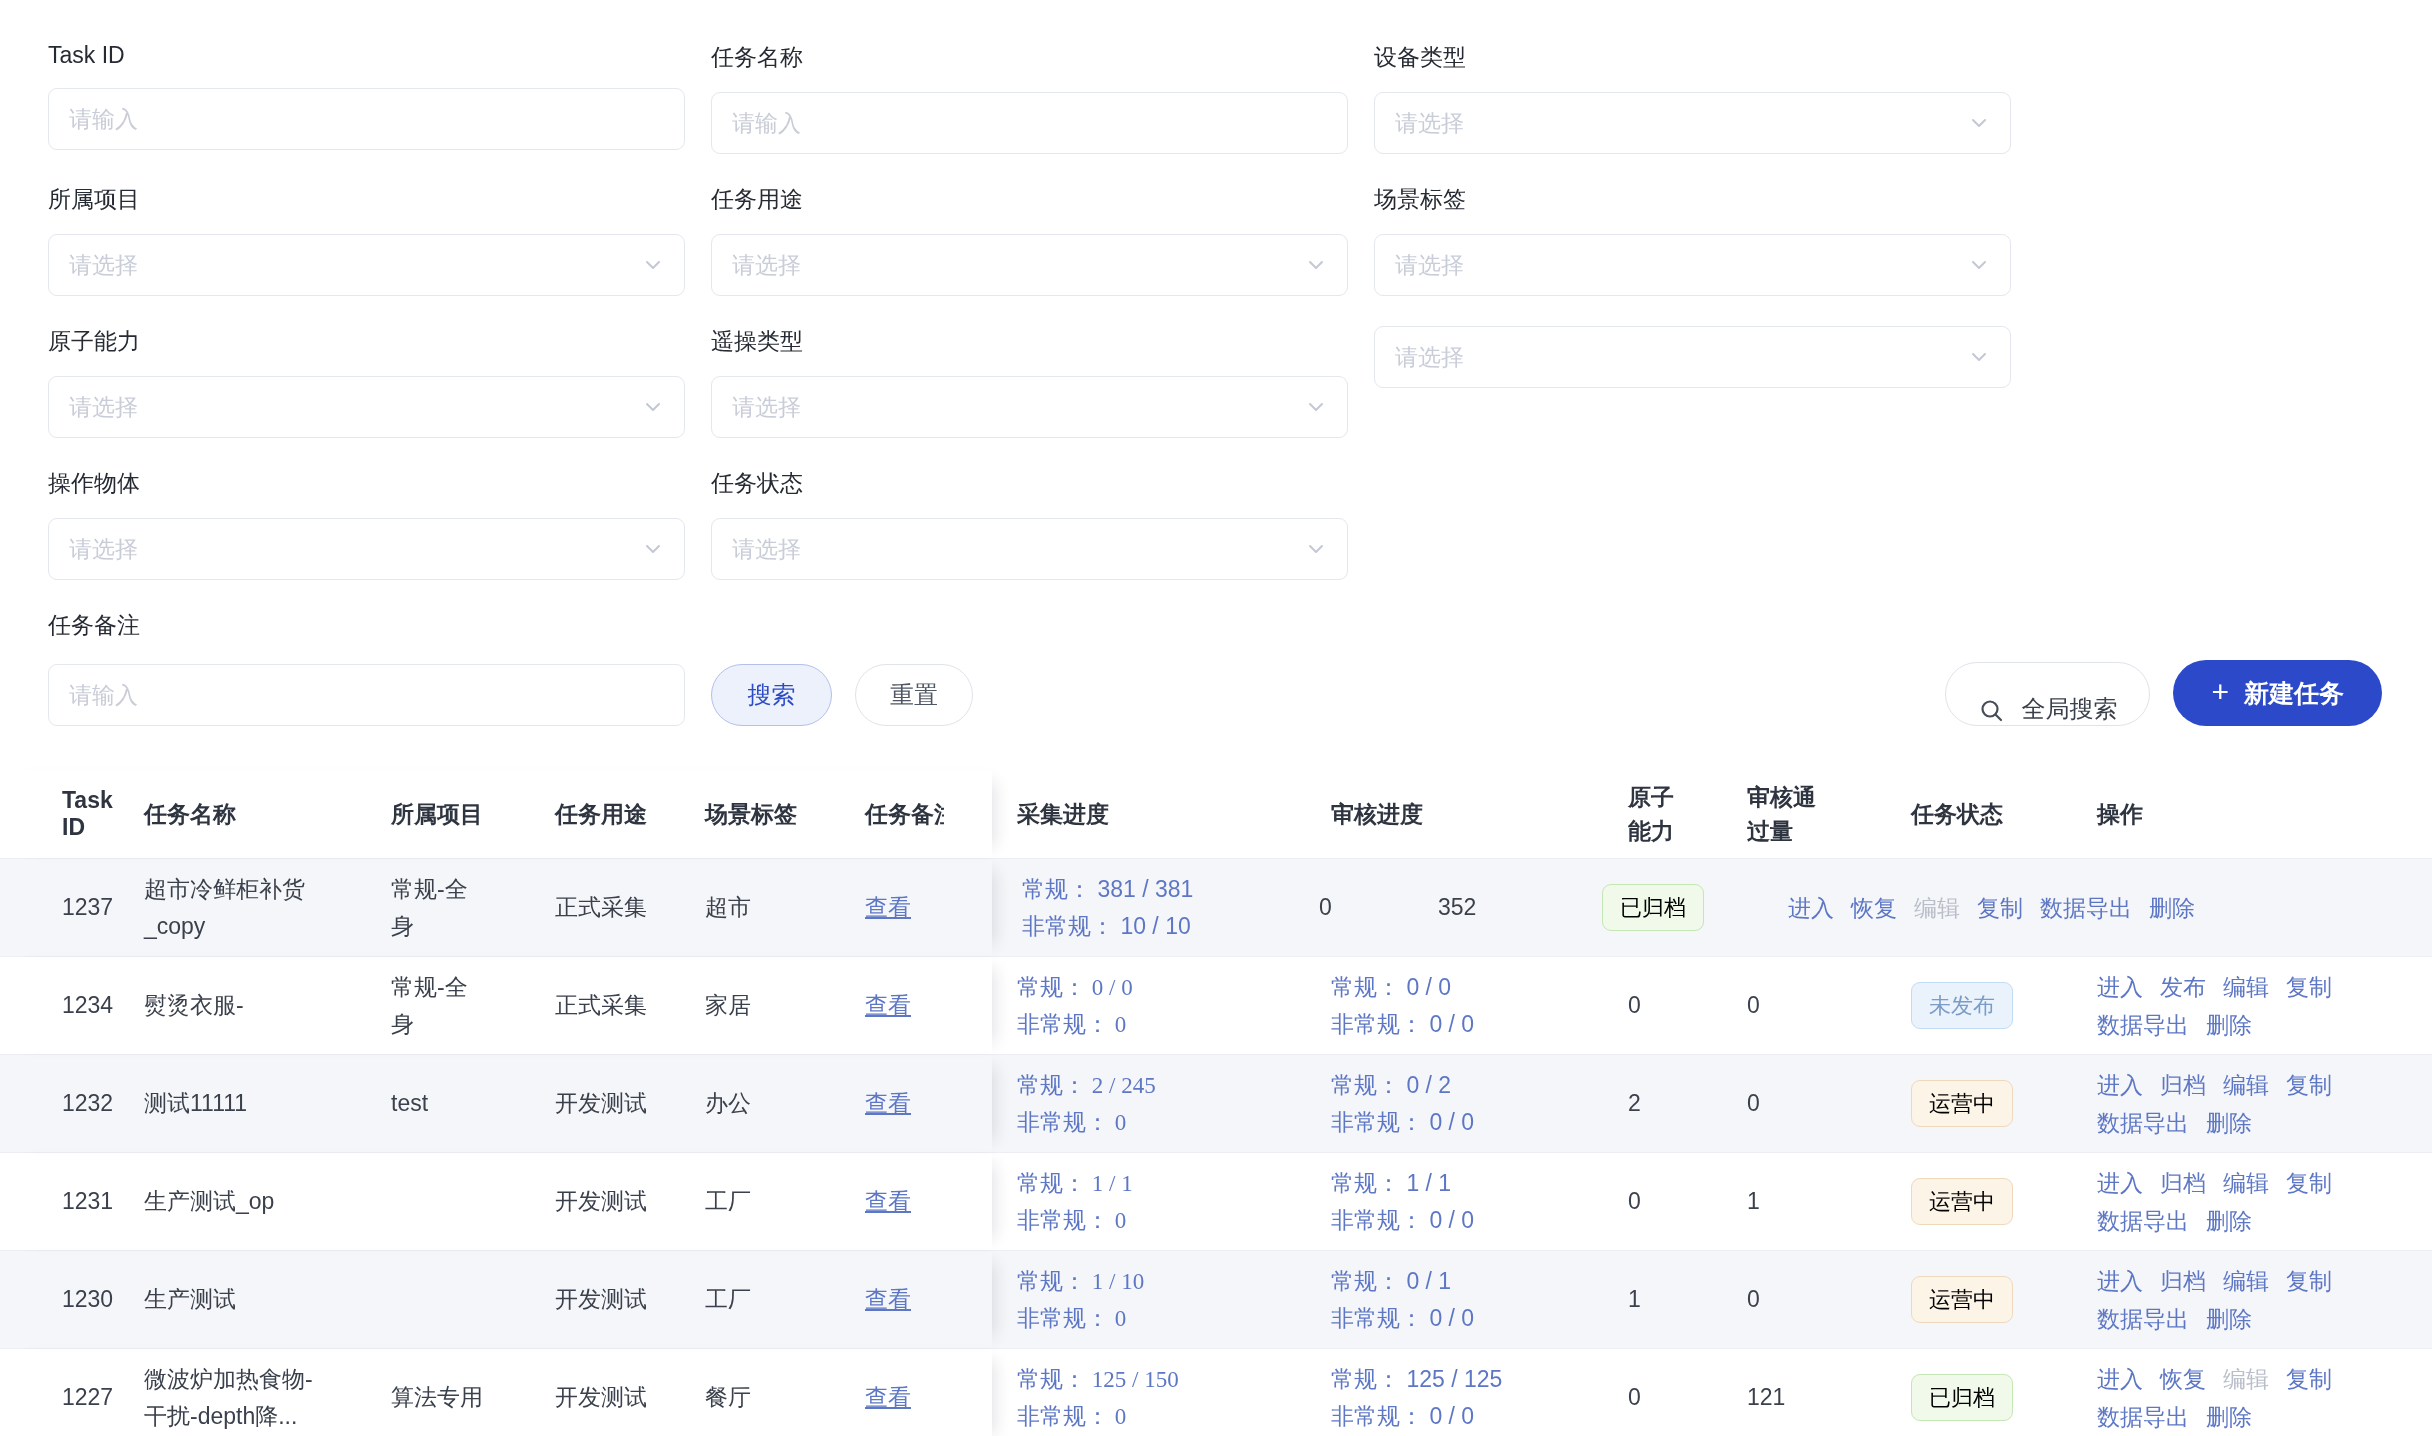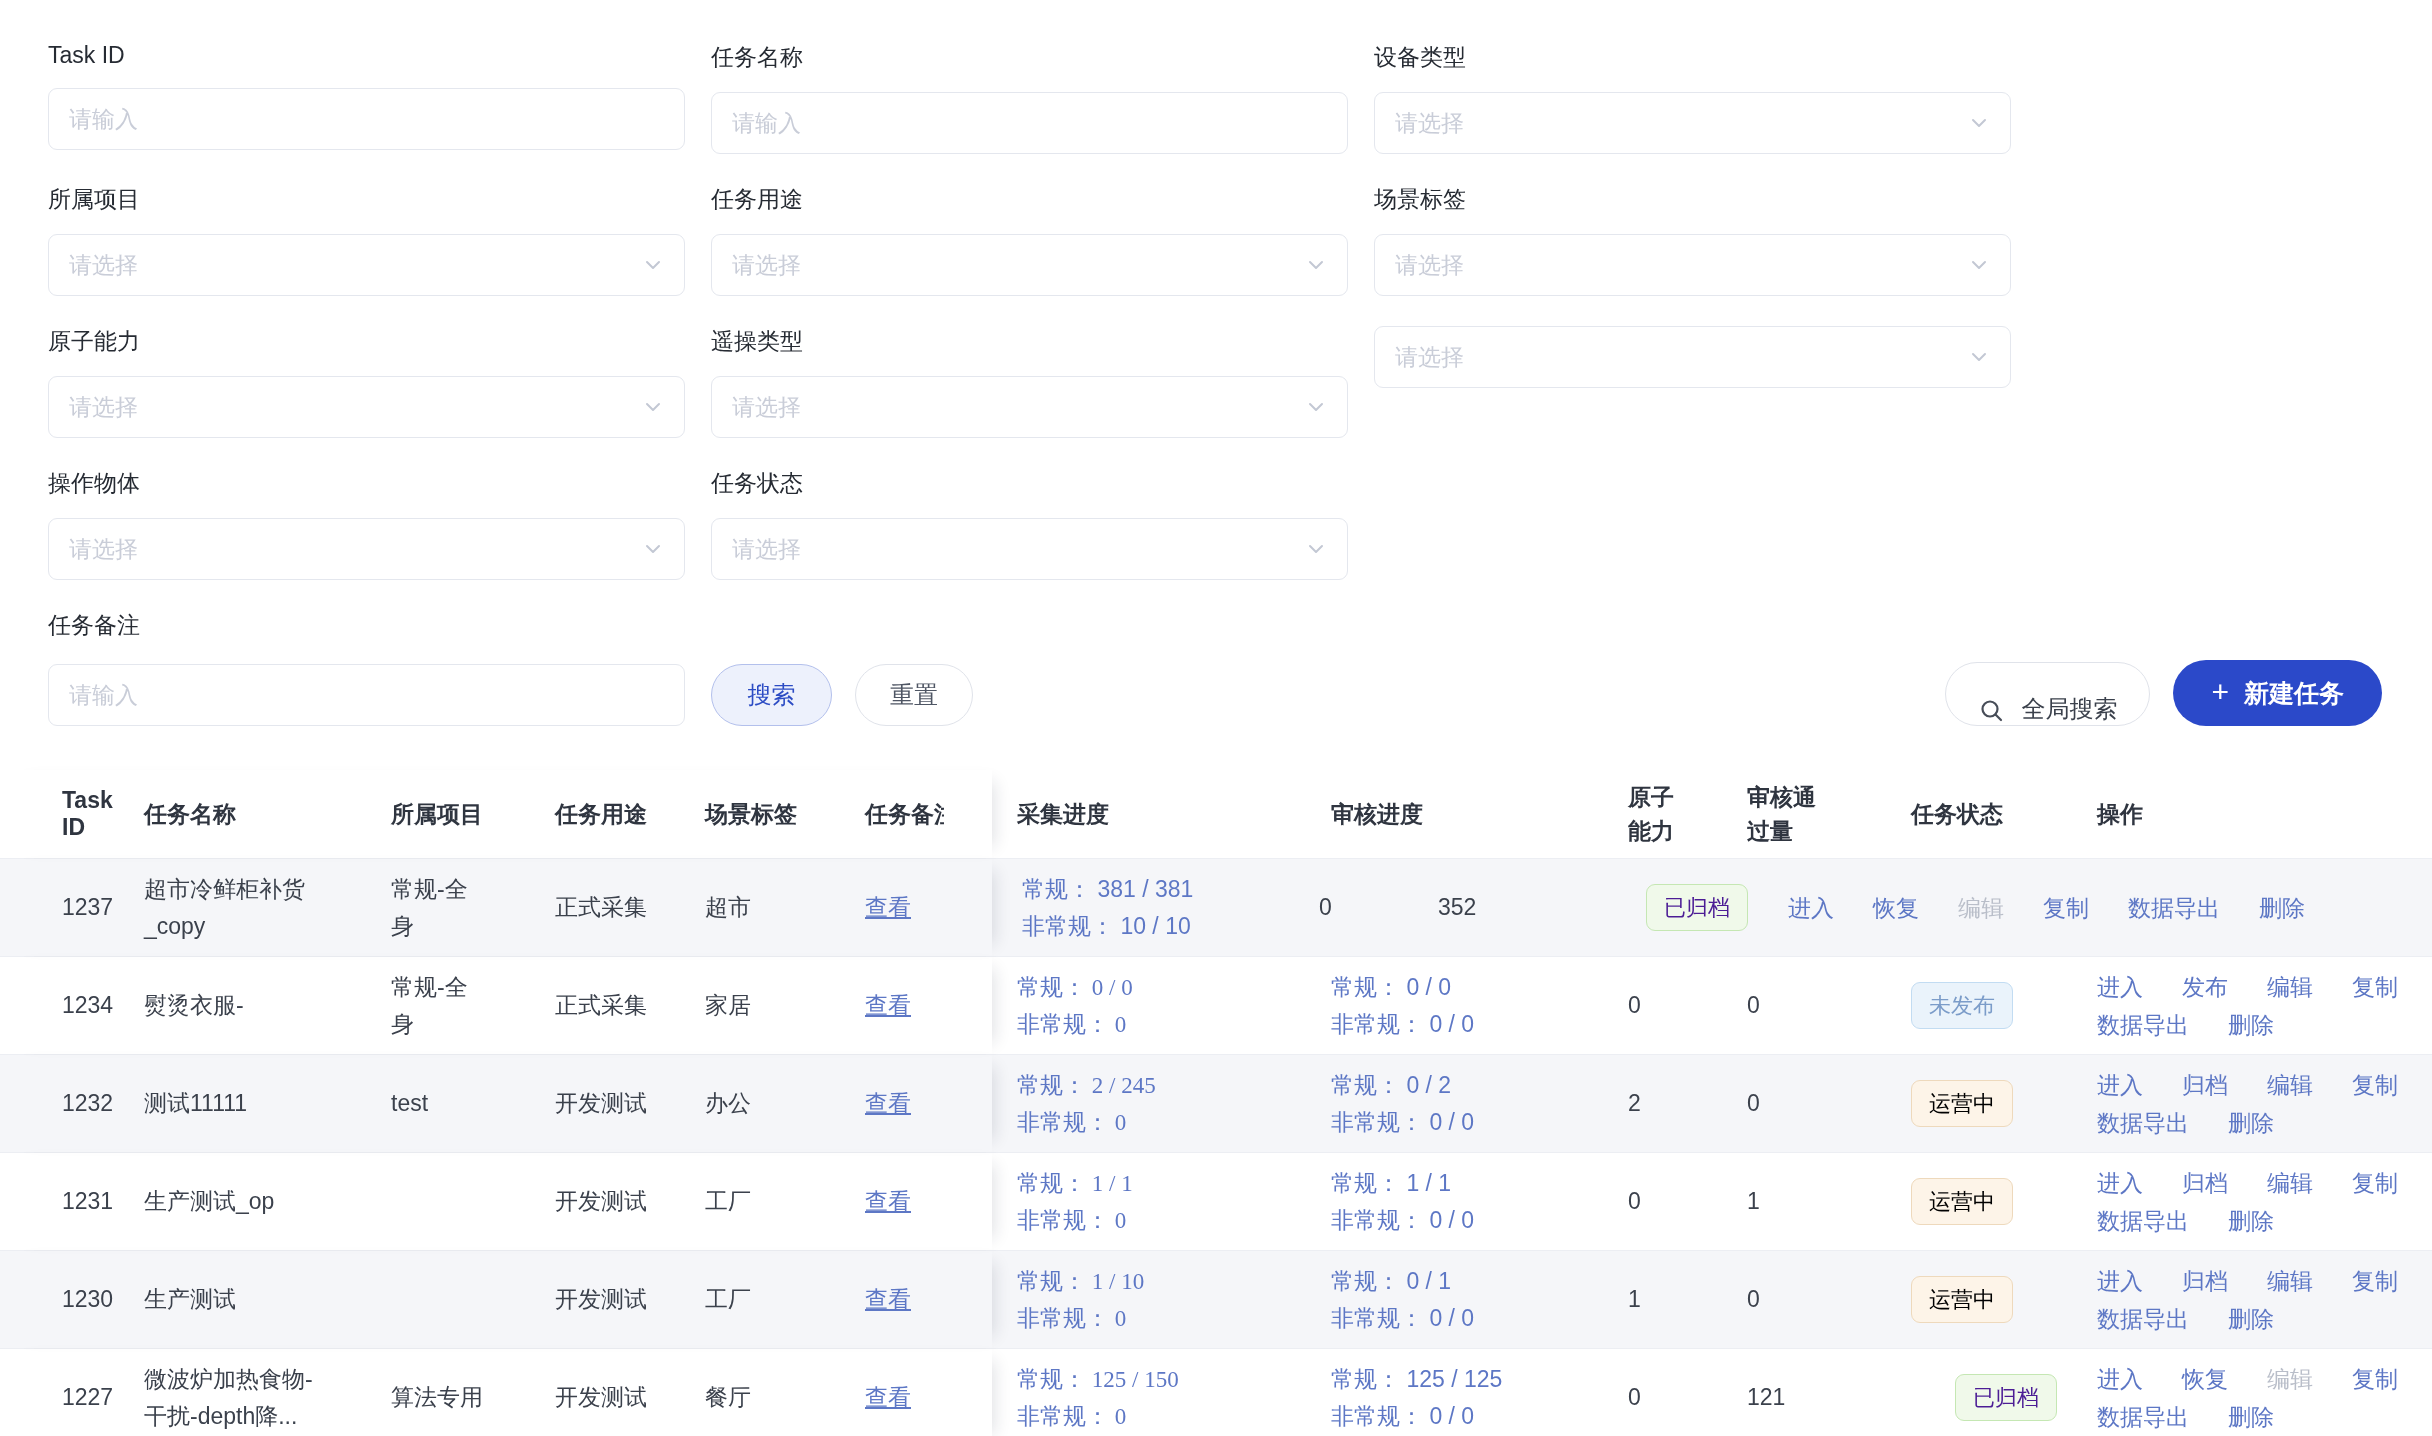--- a/index.html
+++ b/index.html
@@ -60,24 +60,24 @@
   .c-status   { width: 196px; padding-left: 50px; flex: none; }
   .c-actions  { flex: 1; padding-left: 40px; padding-right: 20px; }
   .thead .c-id { padding-left: 62px; }
   .hwrap-2 { display: inline-block; line-height: 34px; }
   .w56 { width: 56px; } .w80 { width: 80px; }
   .prog { display: flex; flex-direction: column; justify-content: center; line-height: 37px; color: #5d77c5; }
   .link { color: #5d77c5; text-decoration: none; cursor: pointer; }
   .view-link { text-decoration: underline; }
   .badge { display: inline-flex; align-items: center; height: 47px; padding: 0 17px;
     border-radius: 9px; font-size: 22px; border: 1.5px solid transparent; }
-  .badge.green  { background: #f0f9ea; border-color: #c5e7b3; color: #4c1d95; margin-left: 44px; }
+  .badge.green  { background: #f0f9ea; border-color: #c5e7b3; color: #000000; }
   .badge.blue   { background: #eaf3fb; border-color: #c2dcf2; color: #7b9cc9; }
   .badge.orange { background: #fdf4e8; border-color: #eed9bc; color: #000000; }
-  .actions-wrap { display: flex; flex-wrap: wrap; line-height: 38px; column-gap: 39px; align-content: center; text-align: center; }
+  .actions-wrap { display: flex; flex-wrap: wrap; line-height: 38px; column-gap: 17px; align-content: center; text-align: center; }
   .action-link { color: #5d77c5; cursor: pointer; white-space: nowrap; }
   .action-link.disabled { color: #b9bec9; cursor: default; }
   .dark { color: #3b414c; }
   svg { display: block; }
 </style>
 </head>
 <body>
 
 <div class="filters">
   <div class="filter-grid">

